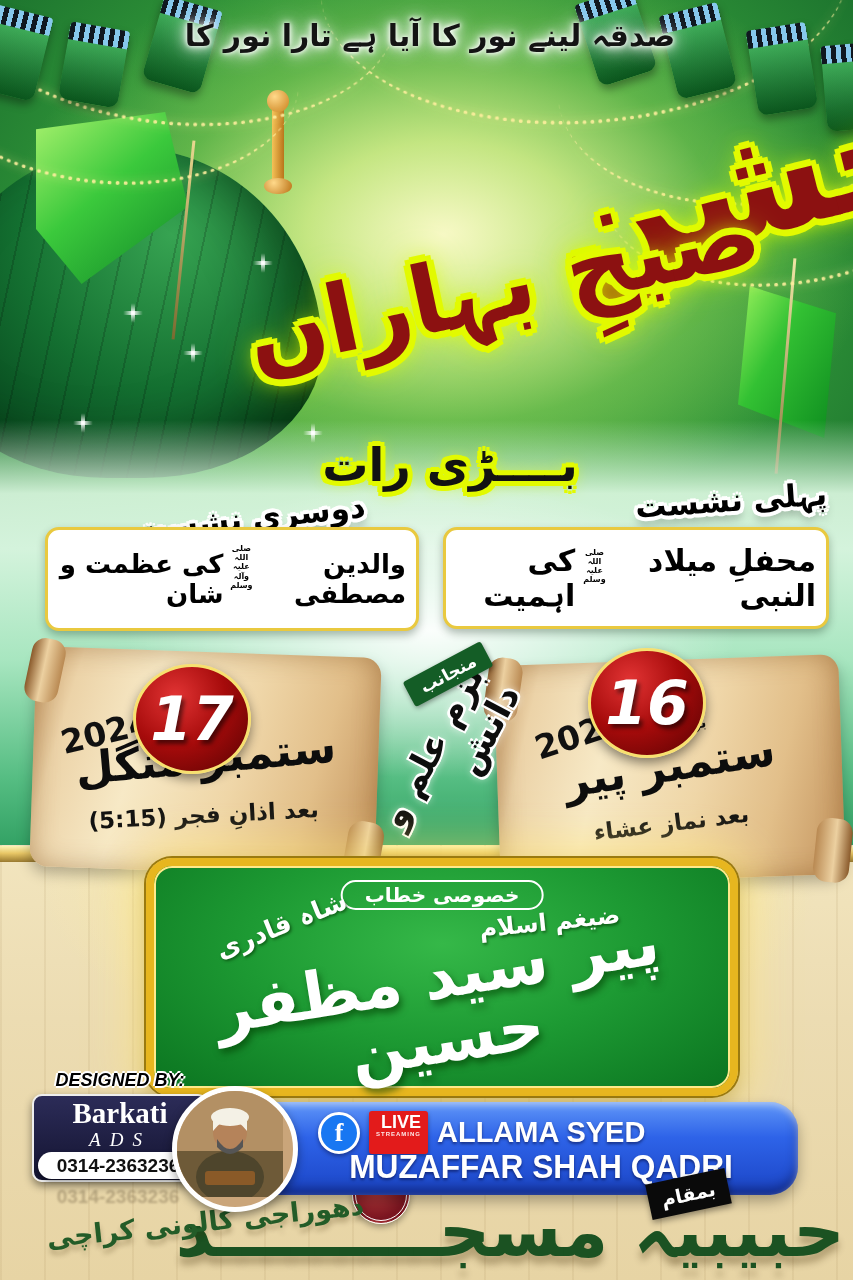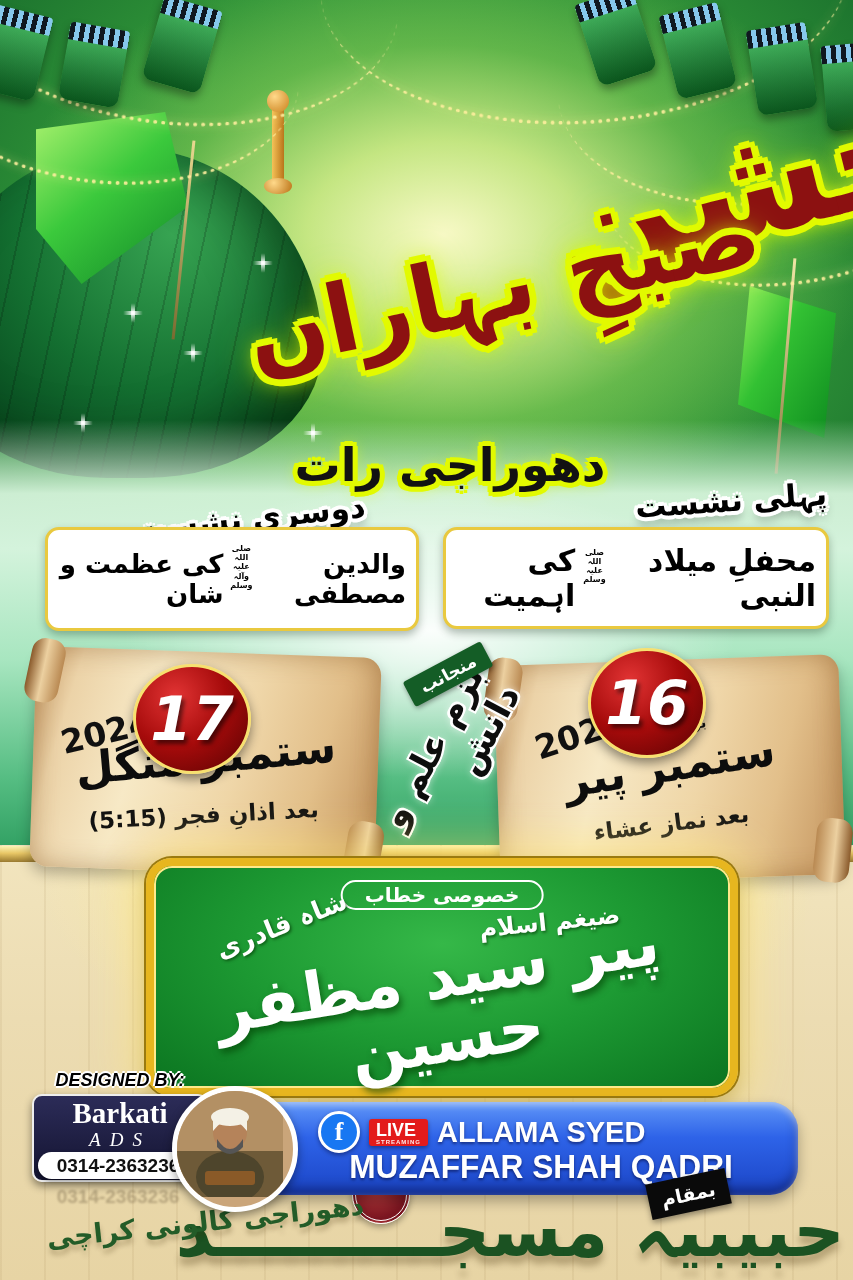--- a/index.html
+++ b/index.html
@@ -152,21 +152,21 @@
 
   
   .live-bar{left:198px;top:1102px;width:600px;height:93px;border-radius:28px;z-index:7;
     background:linear-gradient(180deg,#6097f8 0%,#2e63e8 38%,#1b45c6 100%);
     box-shadow:inset 0 3px 7px rgba(255,255,255,.5),inset 0 -7px 12px rgba(0,0,40,.4),0 6px 13px rgba(0,0,0,.3);
     font-family:"Liberation Sans",sans-serif;color:#fff;}
   .lb-row1{position:absolute;left:120px;top:9px;display:flex;align-items:center;gap:9px;}
   .fb-icon{width:36px;height:36px;border-radius:50%;background:#1877f2;border:3px solid #fff;
     display:flex;align-items:center;justify-content:center;font-family:"Liberation Serif",serif;
     font-size:26px;font-weight:bold;color:#fff;box-shadow:0 2px 4px rgba(0,0,30,.4);}
-  .live-badge{background:#e31b1b;border-radius:3px;padding:2px 7px 1px;text-align:left;box-shadow:0 2px 4px rgba(0,0,30,.4);}
+  .live-badge{background:#e31b1b;border-radius:3px;padding:2px 7px 17px;text-align:right;box-shadow:0 2px 4px rgba(0,0,30,.4);}
   .live-word{font-size:18px;font-weight:900;line-height:1;}
   .streaming-word{font-size:6px;font-weight:bold;letter-spacing:1px;line-height:1;opacity:.9;}
   .lb-name1{font-size:29px;font-weight:900;letter-spacing:0;text-shadow:0 2px 3px rgba(0,0,40,.5);}
   .lb-name2{position:absolute;left:96px;right:10px;top:46px;text-align:center;font-size:33px;font-weight:900;
     transform:scaleX(.96);text-shadow:0 2px 3px rgba(0,0,40,.5);white-space:nowrap;}
   .photo{left:172px;top:1086px;width:116px;height:116px;border-radius:50%;border:5px solid #fff;overflow:hidden;z-index:8;
     background:#caa57a;box-shadow:0 4px 10px rgba(0,0,0,.4);}
   .rosette{left:352px;top:1166px;width:50px;height:50px;border-radius:50%;z-index:6;
     background:radial-gradient(circle at 40% 35%,#c04040 0%,#7a1520 70%);border:4px double #fff;
     box-shadow:0 3px 6px rgba(0,0,0,.35);}
@@ -211,25 +211,26 @@
   <div class="abs bg-bottom"></div>
   <div class="abs gold-strip"></div>
 
   <div class="spark" style="left:180px;top:340px;"></div>
   <div class="spark" style="left:300px;top:420px;"></div>
   <div class="spark" style="left:120px;top:300px;"></div>
   <div class="spark" style="left:250px;top:250px;"></div>
   <div class="spark" style="left:70px;top:410px;"></div>
 
   <div class="abs couplet rtl">
+    <div>صدقہ لینے نور کا آیا ہے تارا نور کا</div>
   </div>
 
   <div class="abs title-w1 yglow rtl">جشن</div>
   <div class="abs title-w2 yglow rtl">صبحِ بہاراں</div>
-  <div class="abs subtitle yglow-black rtl">دھوراجی رات</div>
+  <div class="abs subtitle yglow-black rtl">بــــڑی رات</div>
 
   <div class="abs head-r wout rtl">پہلی نشست</div>
   <div class="topic-box box-r">
     <span>محفلِ میلاد النبی</span>
     <span class="pbuh">صلی اللہ علیہ وسلم</span>
     <span>کی اہمیت</span>
   </div>
   <div class="abs head-l wout rtl">دوسری نشست</div>
   <div class="topic-box box-l">
     <span>والدین مصطفی</span>

